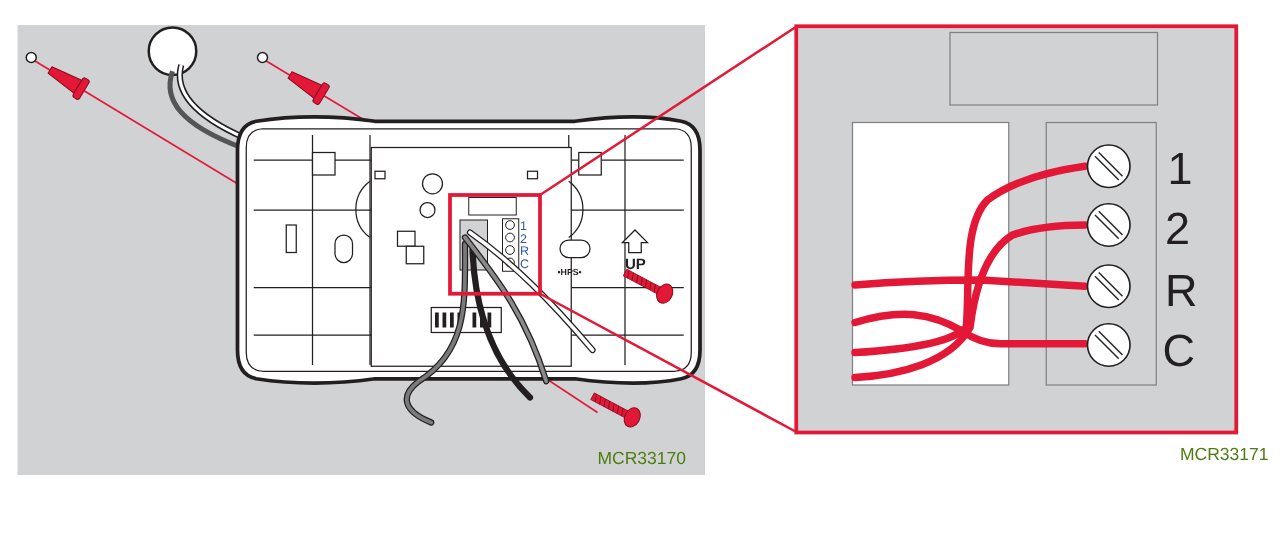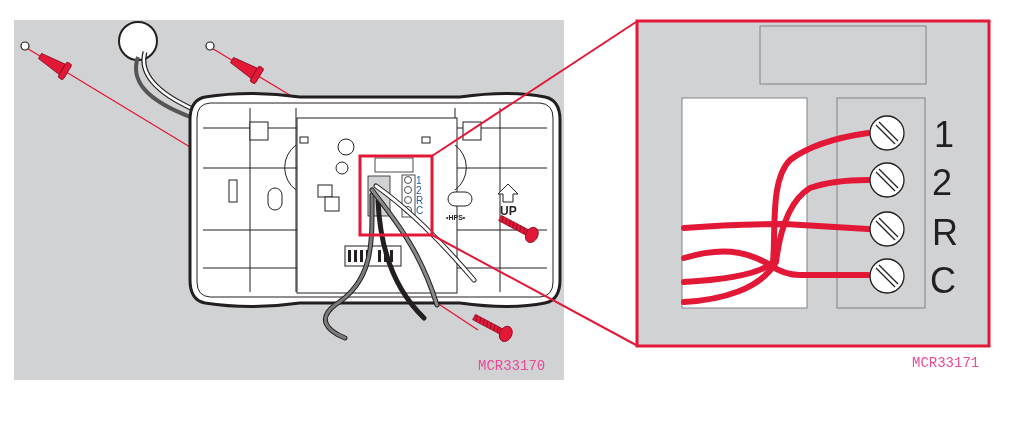--- a/index.html
+++ b/index.html
@@ -1,22 +1,22 @@
 <!DOCTYPE html>
 <html><head>
 <meta charset="utf-8">
 <style>
   html, body { margin:0; padding:0; background:#ffffff; }
   body { width:1024px; height:429px; position:relative; overflow:hidden;
          font-family:"Liberation Sans", sans-serif; }
   .panel-left { position:absolute; left:14px; top:20px; width:550px; height:360px; background:#d1d2d4; }
   svg.stage { position:absolute; left:0; top:0; }
-  .caption { position:absolute; font-size:14px; color:#ec4899; font-family:Liberation Mono, monospace; }
+  .caption { position:absolute; font-size:14px; color:#4d7c0f; font-family:Liberation Sans, sans-serif; }
   .cap-left { left:478px; top:358px; }
-  .cap-right { left:912px; top:355px; }
+  .cap-right { left:944px; top:355px; }
   .tlabel { font-family:"Liberation Sans", sans-serif; fill:#231f20; }
   .slabel { font-family:"Liberation Sans", sans-serif; fill:#2a5aa8; }
 </style>
 </head>
 <body>
 
 <div class="panel-left"></div>
 
 <svg class="stage" width="1024" height="429" viewBox="0 0 1024 429">
 

